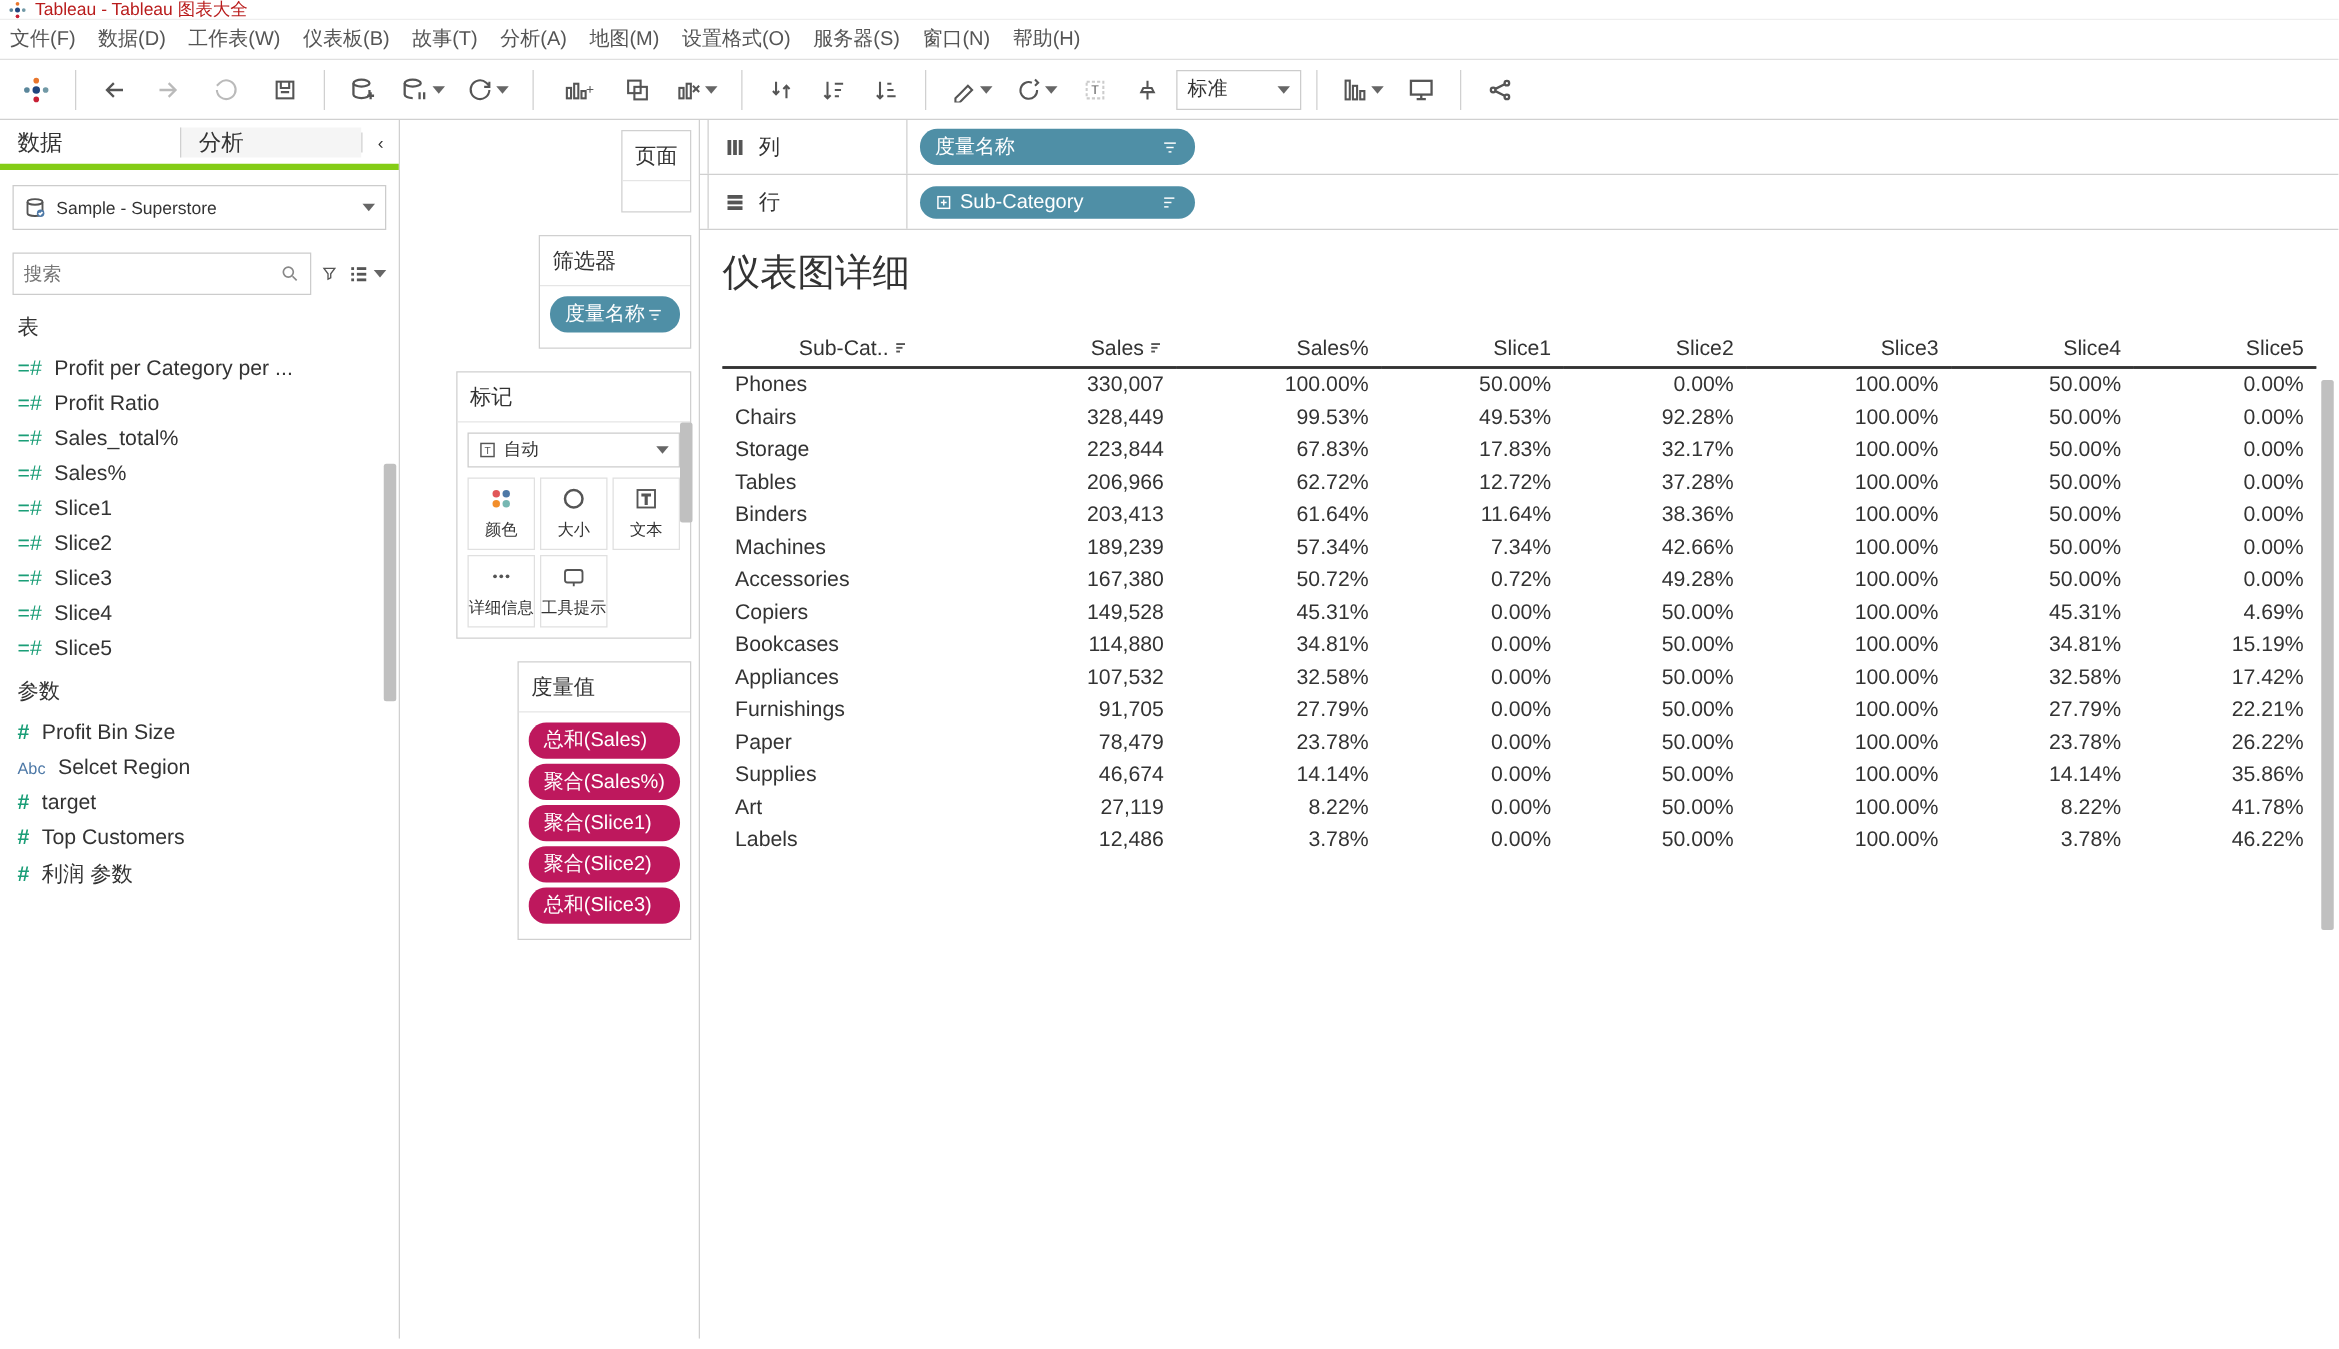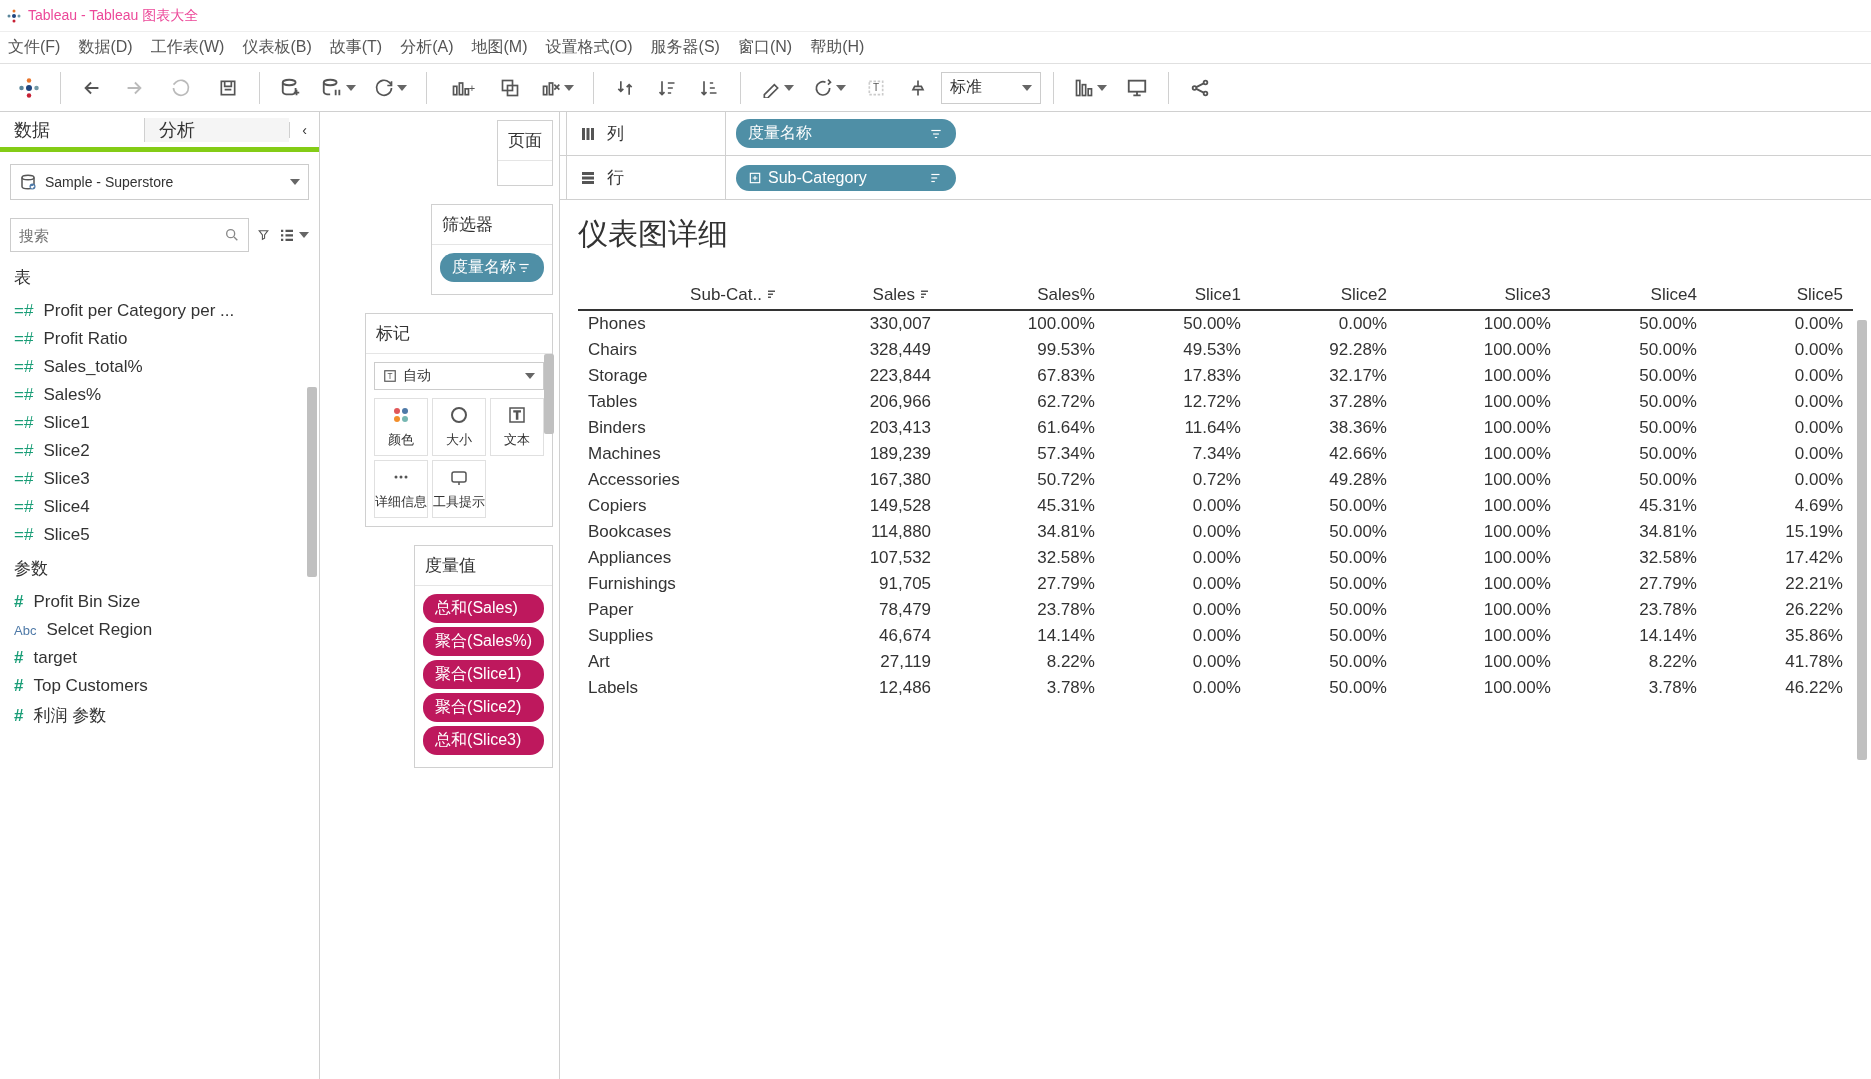--- a/index.html
+++ b/index.html
@@ -1,17 +1,17 @@
 <!DOCTYPE html>
 <html><head>
 <meta charset="utf-8">
 <style>
 * { box-sizing: border-box; margin: 0; padding: 0; font-family: "Segoe UI", Arial, sans-serif; }
 body { background: #fff; color: #333; font-size: 14px; overflow: hidden; }
-.title-bar { height: 32px; display: flex; align-items: center; padding: 0 6px; color: #ec4899; font-size: 14px; border-bottom: 1px solid #eee; }
+.title-bar { height: 16px; display: flex; align-items: center; padding: 0 6px; color: #b91c1c; font-size: 14px; border-bottom: 1px solid #eee; }
 .title-bar svg { margin-right: 6px; }
 .menu-bar { height: 32px; display: flex; align-items: center; padding: 0 8px; border-bottom: 1px solid #e0e0e0; gap: 18px; color: #555; font-size: 16px; }
 .menu-bar span { cursor: pointer; }
 .toolbar { height: 48px; display: flex; align-items: center; padding: 0 10px; border-bottom: 1px solid #d0d0d0; gap: 4px; }
 .toolbar .sep { width: 1px; height: 32px; background: #d0d0d0; margin: 0 8px; }
 .tb-btn { width: 38px; height: 38px; display: flex; align-items: center; justify-content: center; cursor: pointer; color: #555; }
 .tb-btn.drop { width: 48px; }
 .tb-btn svg { pointer-events: none; }
 .tb-select { height: 32px; border: 1px solid #ccc; padding: 0 8px; display: flex; align-items: center; gap: 40px; cursor: pointer; font-size: 16px; }
 .main { display: flex; height: calc(100vh - 104px); }
@@ -45,21 +45,21 @@
 .mark-cell { border: 1px solid #e0e0e0; height: 58px; display: flex; flex-direction: column; align-items: center; justify-content: center; gap: 4px; font-size: 13px; cursor: pointer; }
 .content { flex: 1; display: flex; flex-direction: column; overflow: hidden; }
 .shelf-row { display: flex; align-items: center; border-bottom: 1px solid #d0d0d0; height: 44px; }
 .shelf-label { width: 160px; border-right: 1px solid #d0d0d0; height: 100%; display: flex; align-items: center; padding: 0 12px; gap: 10px; font-size: 17px; margin-left: 6px; border-left: 1px solid #d0d0d0; }
 .shelf-pills { flex: 1; padding: 0 10px; display: flex; align-items: center; }
 .shelf-pills .pill { margin-bottom: 0; min-width: 220px; }
 .viz { flex: 1; padding: 14px 18px; overflow: auto; position: relative; }
 .viz-title { font-size: 30px; margin-bottom: 26px; }
 .data-table { border-collapse: collapse; width: 100%; }
 .data-table th { text-align: right; padding: 4px 10px; font-size: 17px; font-weight: normal; border-bottom: 2px solid #333; }
-.data-table th:first-child { text-align: right; }
+.data-table th:first-child { text-align: center; }
 .data-table th .sort { margin-left: 4px; color: #666; }
 .data-table td { text-align: right; padding: 3px 10px; font-size: 17px; }
 .data-table td:first-child { text-align: left; }
 .caret-down { display: inline-block; width: 0; height: 0; border-left: 5px solid transparent; border-right: 5px solid transparent; border-top: 6px solid #666; }
 .logo-dots circle:nth-child(1){fill:#e8762d}.logo-dots circle:nth-child(2){fill:#5b879b}.logo-dots circle:nth-child(3){fill:#1f457e}.logo-dots circle:nth-child(4){fill:#7199a6}.logo-dots circle:nth-child(5){fill:#c72035}
 </style>
 </head>
 <body>
 
 <div class="title-bar">

